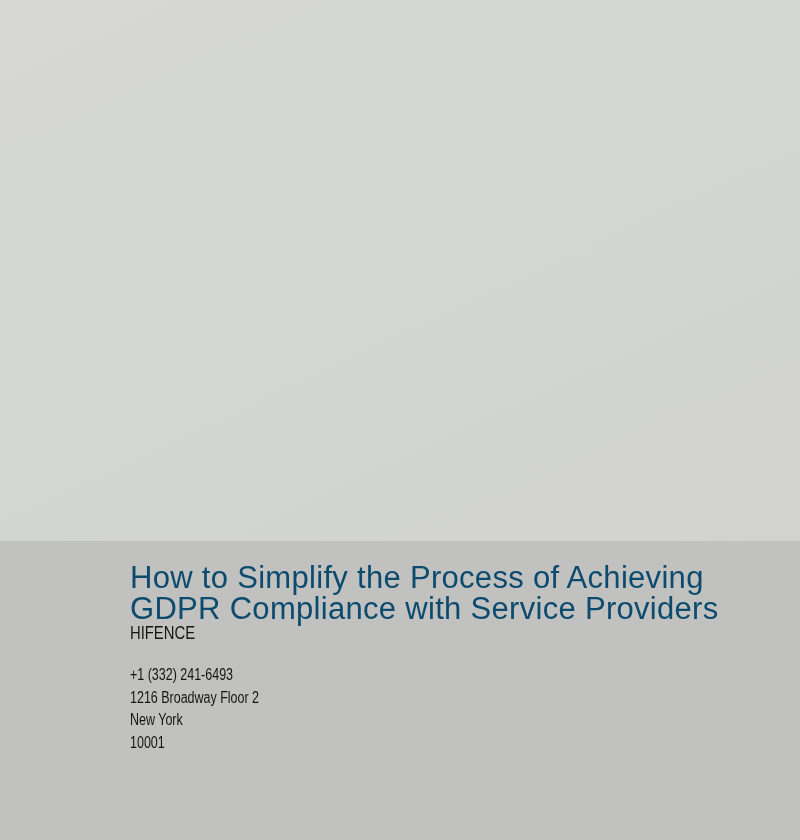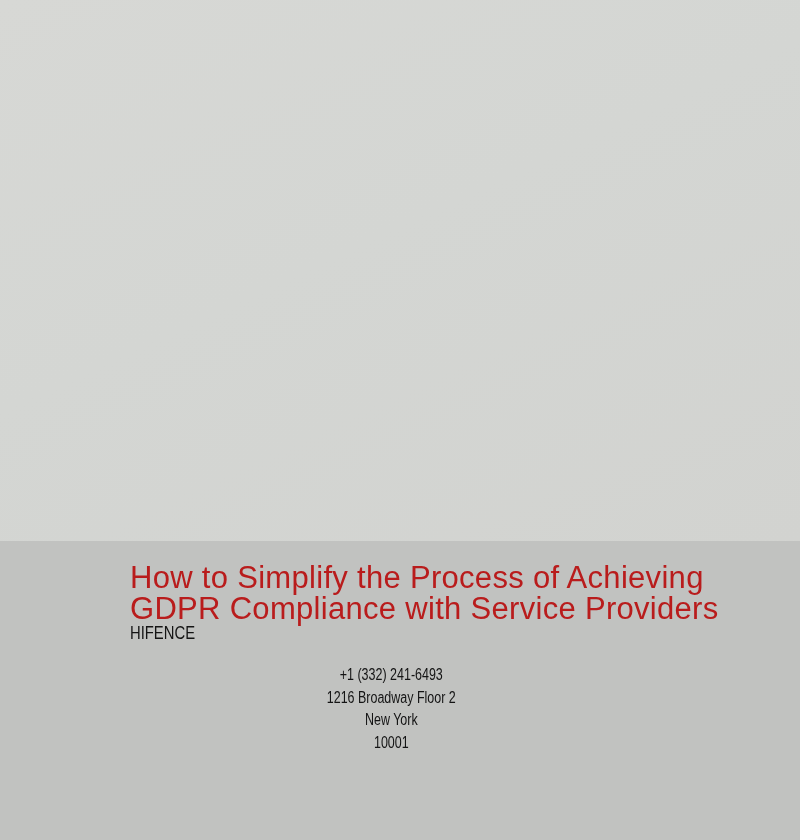--- a/index.html
+++ b/index.html
@@ -30,36 +30,35 @@
     padding: 21px 0 0 130px;
     box-sizing: border-box;
   }
   .title {
     margin: 0;
     width: 632px;
     font-size: 31px;
     line-height: 31px;
     font-weight: 400;
     letter-spacing: 0.3px;
-    color: #b91c1c;
+    color: #0c4a6e;
   }
   .cond {
     transform: scaleX(0.78);
     transform-origin: 0 50%;
     white-space: nowrap;
     color: #141414;
   }
   .brand {
     margin-top: -2px;
     font-size: 19px;
     line-height: 21px;
   }
   .contact {
     margin-top: 21px;
-    text-align: center;
   }
   .contact-line {
     font-size: 16px;
     line-height: 22.5px;
   }
   .url-line {
     font-size: 13px;
     line-height: 23px;
     color: #161616;
   }

